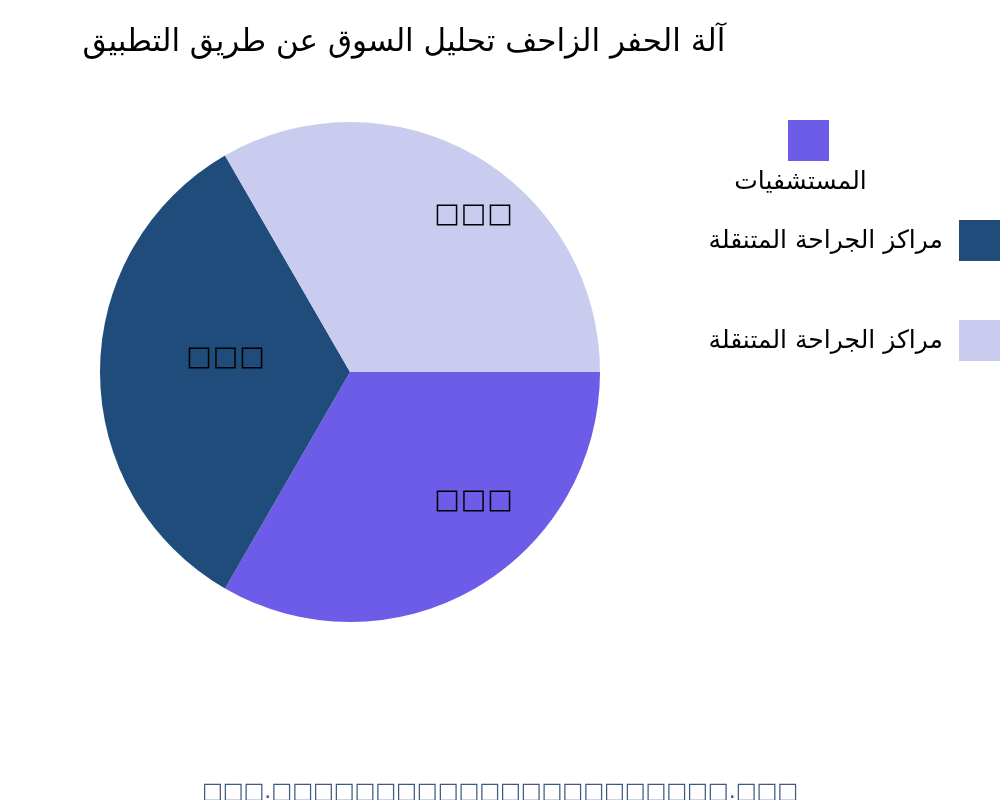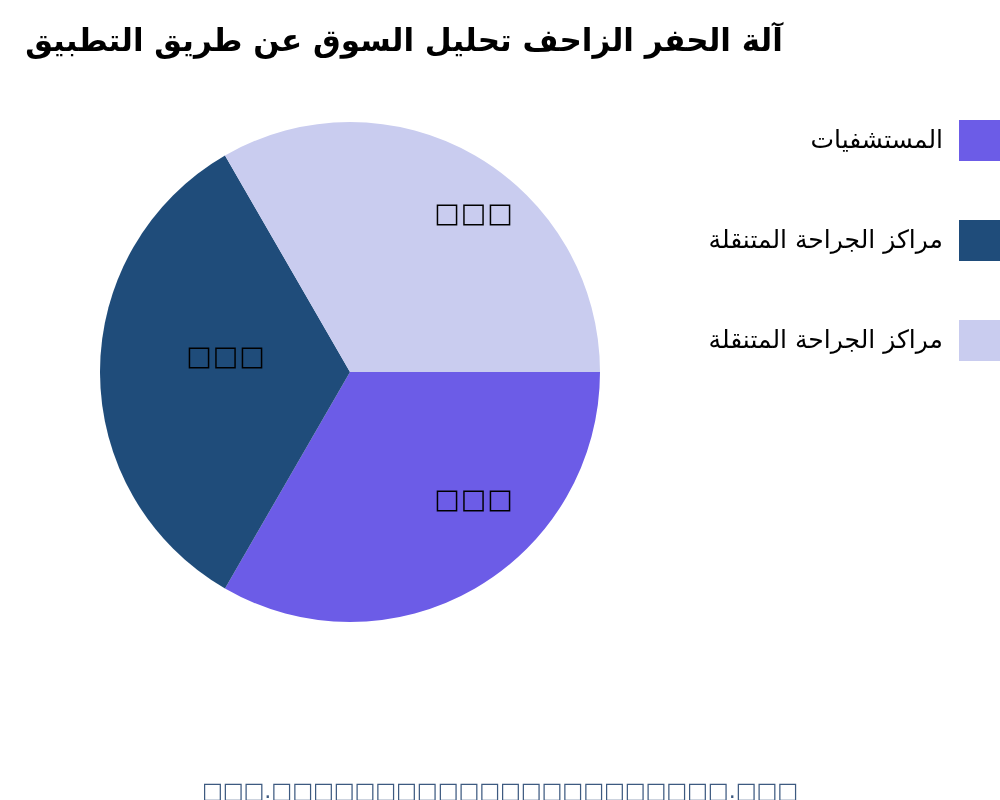--- a/index.html
+++ b/index.html
@@ -23,21 +23,21 @@
     position: absolute;
     top: 20px;
     left: 0;
     width: 808px;
     text-align: center;
     direction: rtl;
     font-size: 31px;
     line-height: 40px;
     color: #000000;
     white-space: nowrap;
-    font-weight: 700;
+    font-weight: 400;
   }
 
   
   #pie-area {
     position: absolute;
     left: 100px;
     top: 122px;
     width: 500px;
     height: 500px;
   }
@@ -68,21 +68,21 @@
   .legend-row {
     position: absolute;
     left: 0;
     height: 40px;
     width: 383px;
     display: flex;
     flex-direction: row;
     align-items: center;
   }
 
-  .legend-row:nth-child(1) { top: 0px; }
+  .legend-row:nth-child(1) { top: 0px; flex-direction: column; }
   .legend-row:nth-child(2) { top: 100px; }
   .legend-row:nth-child(3) { top: 200px; }
 
   .legend-swatch {
     flex: 0 0 auto;
     width: 41px;
     height: 41px;
     border: 0;
   }
 

